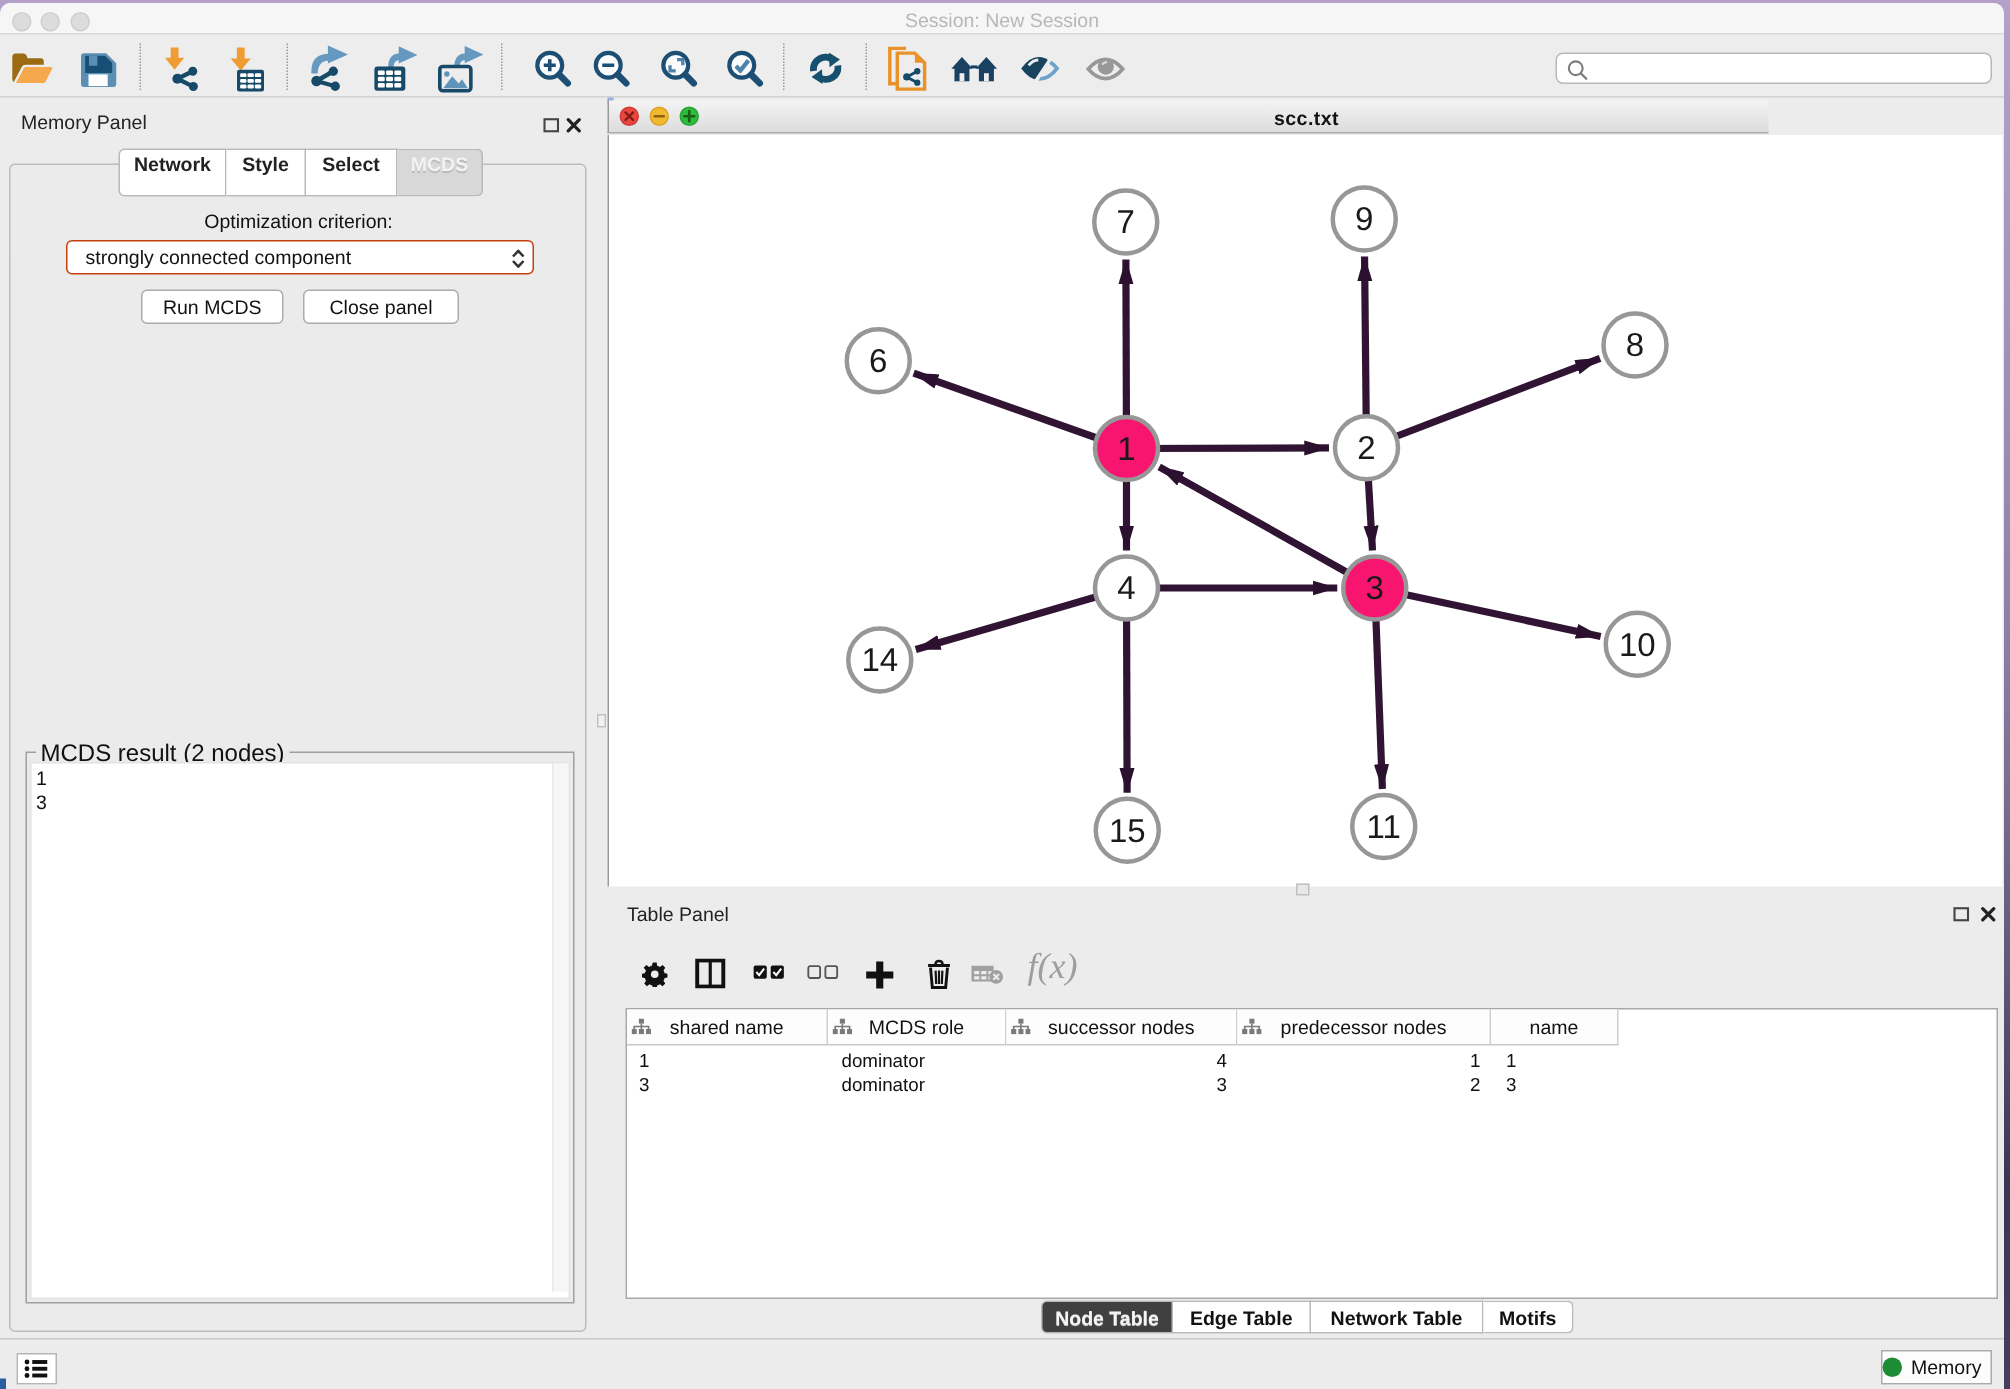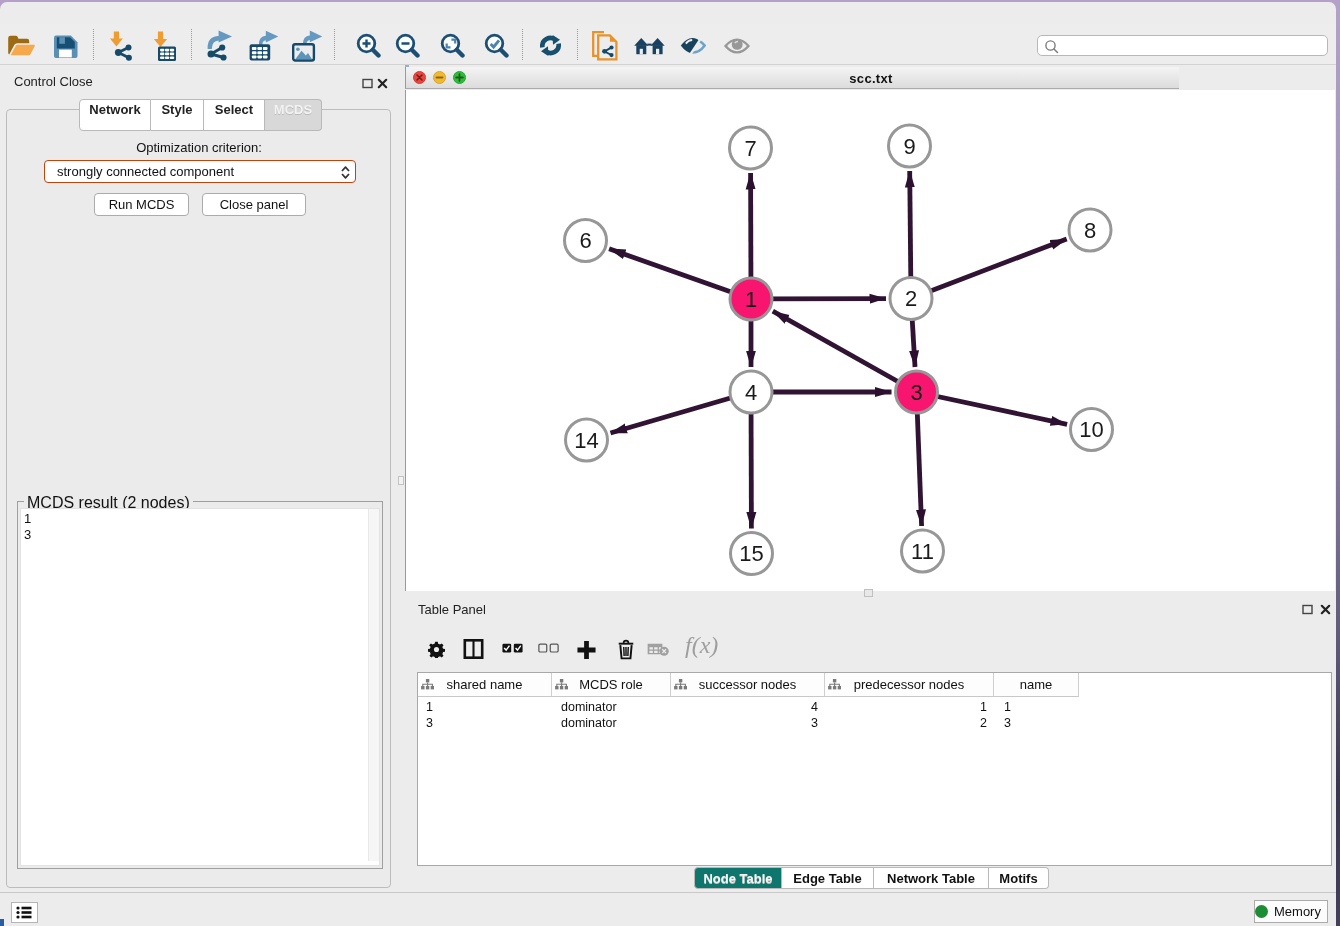--- a/index.html
+++ b/index.html
@@ -42,31 +42,37 @@
   
   #tpanel { position:absolute; left:405px; top:597px; width:935px; height:293px; background:#ececec; }
   #tp-title { position:absolute; left:13px; top:3px; font-size:13px; color:#222; }
   #tp-toolbar { position:absolute; left:12px; top:22px; width:910px; height:42px; }
   #ttable { position:absolute; left:12px; top:73px; width:915px; height:194px; background:#fff; border:1px solid #a8a8a8; }
   .th { position:absolute; top:0; height:24px; border-right:1px solid #cfcfcf; border-bottom:1px solid #c8c8c8; background:#fdfdfd; font-size:13px; color:#111; text-align:center; line-height:23px; }
   .th svg { position:absolute; left:3px; top:6px; }
   .td { position:absolute; font-size:12.5px; color:#111; height:16px; line-height:16px; }
   #btabs { position:absolute; left:289px; top:268px; height:22px; font-size:13px; font-weight:bold; }
   .btab { float:left; height:22px; line-height:21px; text-align:center; background:#fff; border:1px solid #b9b9b9; border-left:none; color:#111; }
-  .btab.first { border-left:1px solid #b9b9b9; border-radius:4px 0 0 4px; background:#0f766e; color:#f4f4f4; text-shadow:0 1px 0 #c0c0c0; }
+  .btab.first { border-left:1px solid #b9b9b9; border-radius:4px 0 0 4px; background:#404040; color:#f4f4f4; text-shadow:0 1px 0 #c0c0c0; }
   .btab.last { border-radius:0 4px 4px 0; }
 
   
   #statusbar { position:absolute; left:0; top:890px; width:1336px; height:36px; background:#ececec; border-top:1px solid #c9c9c9; }
   #lstbtn { position:absolute; left:11px; top:9px; width:27px; height:21px; background:#fff; border:1px solid #b5b5b5; }
   #membtn { position:absolute; left:1254px; top:7px; width:74px; height:23px; background:#fcfcfc; border:1px solid #ababab; font-size:13px; color:#111; line-height:21px; }
 </style>
 </head>
 <body>
 <div id="win">
+  <div id="titlebar">
+    <div class="tl" style="left:8px;"></div>
+    <div class="tl" style="left:27px;"></div>
+    <div class="tl" style="left:47px;"></div>
+    <div id="title-text">Session: New Session</div>
+  </div>
   <div id="toolbar">
     <svg style="left:8px;top:11px;" width="28" height="23" viewBox="0 0 28 23">
       <path fill="#9c6a12" d="M0.2,17.5 V3 Q0.2,0.7 2.6,0.7 H7.6 Q9.2,0.7 9.7,2 L10.4,3.8 H19 Q21.2,3.8 21.2,6 V8.2 H9 Q7.2,8.2 6.4,9.8 L1.2,19.6 Q0.2,19.2 0.2,17.5 z"></path>
       <path fill="#f5a94c" d="M2.6,20.3 L7.9,10.5 Q8.3,9.7 9.3,9.7 H26 Q27.3,9.7 26.8,10.9 L22.3,19.5 Q21.9,20.3 20.9,20.3 z"></path>
     </svg>
     <svg style="left:54px;top:11px;" width="24" height="24" viewBox="0 0 24 24">
       <path fill="#5b90b4" d="M2,0.5 H16.8 L23.5,7.2 V21 Q23.5,23 21.5,23 H2 Q0,23 0,21 V2.5 Q0,0.5 2,0.5 z"></path>
       <path fill="#174f74" d="M2.8,2.2 H16 L20.8,7 V13.6 H2.8 z"></path>
       <rect x="5.3" y="2.2" width="5.6" height="6.6" fill="#5b90b4"></rect>
       <rect x="5" y="14.6" width="12.8" height="7.8" fill="#fff"></rect>
@@ -196,21 +202,21 @@
     </svg>
     <div id="searchbox">
       <svg style="position:absolute;left:6px;top:3px;" width="16" height="16" viewBox="0 0 16 16">
         <circle cx="6.5" cy="6.5" r="4.6" fill="none" stroke="#7c7c7c" stroke-width="1.4"></circle>
         <path d="M10 10 L13.5 13.5" stroke="#7c7c7c" stroke-width="1.5" stroke-linecap="round"></path>
       </svg>
     </div>
   </div>
 
   <div id="cpanel">
-    <div id="cp-title">Control Close</div>
+    <div id="cp-title">Memory Panel</div>
     <svg class="wicon" style="left:362px; top:12px;" width="11" height="11" viewBox="0 0 11 11">
         <rect x="1" y="1.5" width="9" height="8" fill="none" stroke="#444" stroke-width="1.4"></rect>
       </svg>
     <svg class="wicon" style="left:377px; top:12px;" width="11" height="11" viewBox="0 0 11 11">
         <path d="M1.8 1.8 L9.2 9.2 M9.2 1.8 L1.8 9.2" stroke="#222" stroke-width="2.2" stroke-linecap="round"></path>
       </svg>
     <div id="cp-body"></div>
     <div id="cp-tabs">
       <div class="tab first" style="width:72px;">Network</div>
         <div class="tab" style="width:53px;">Style</div>

